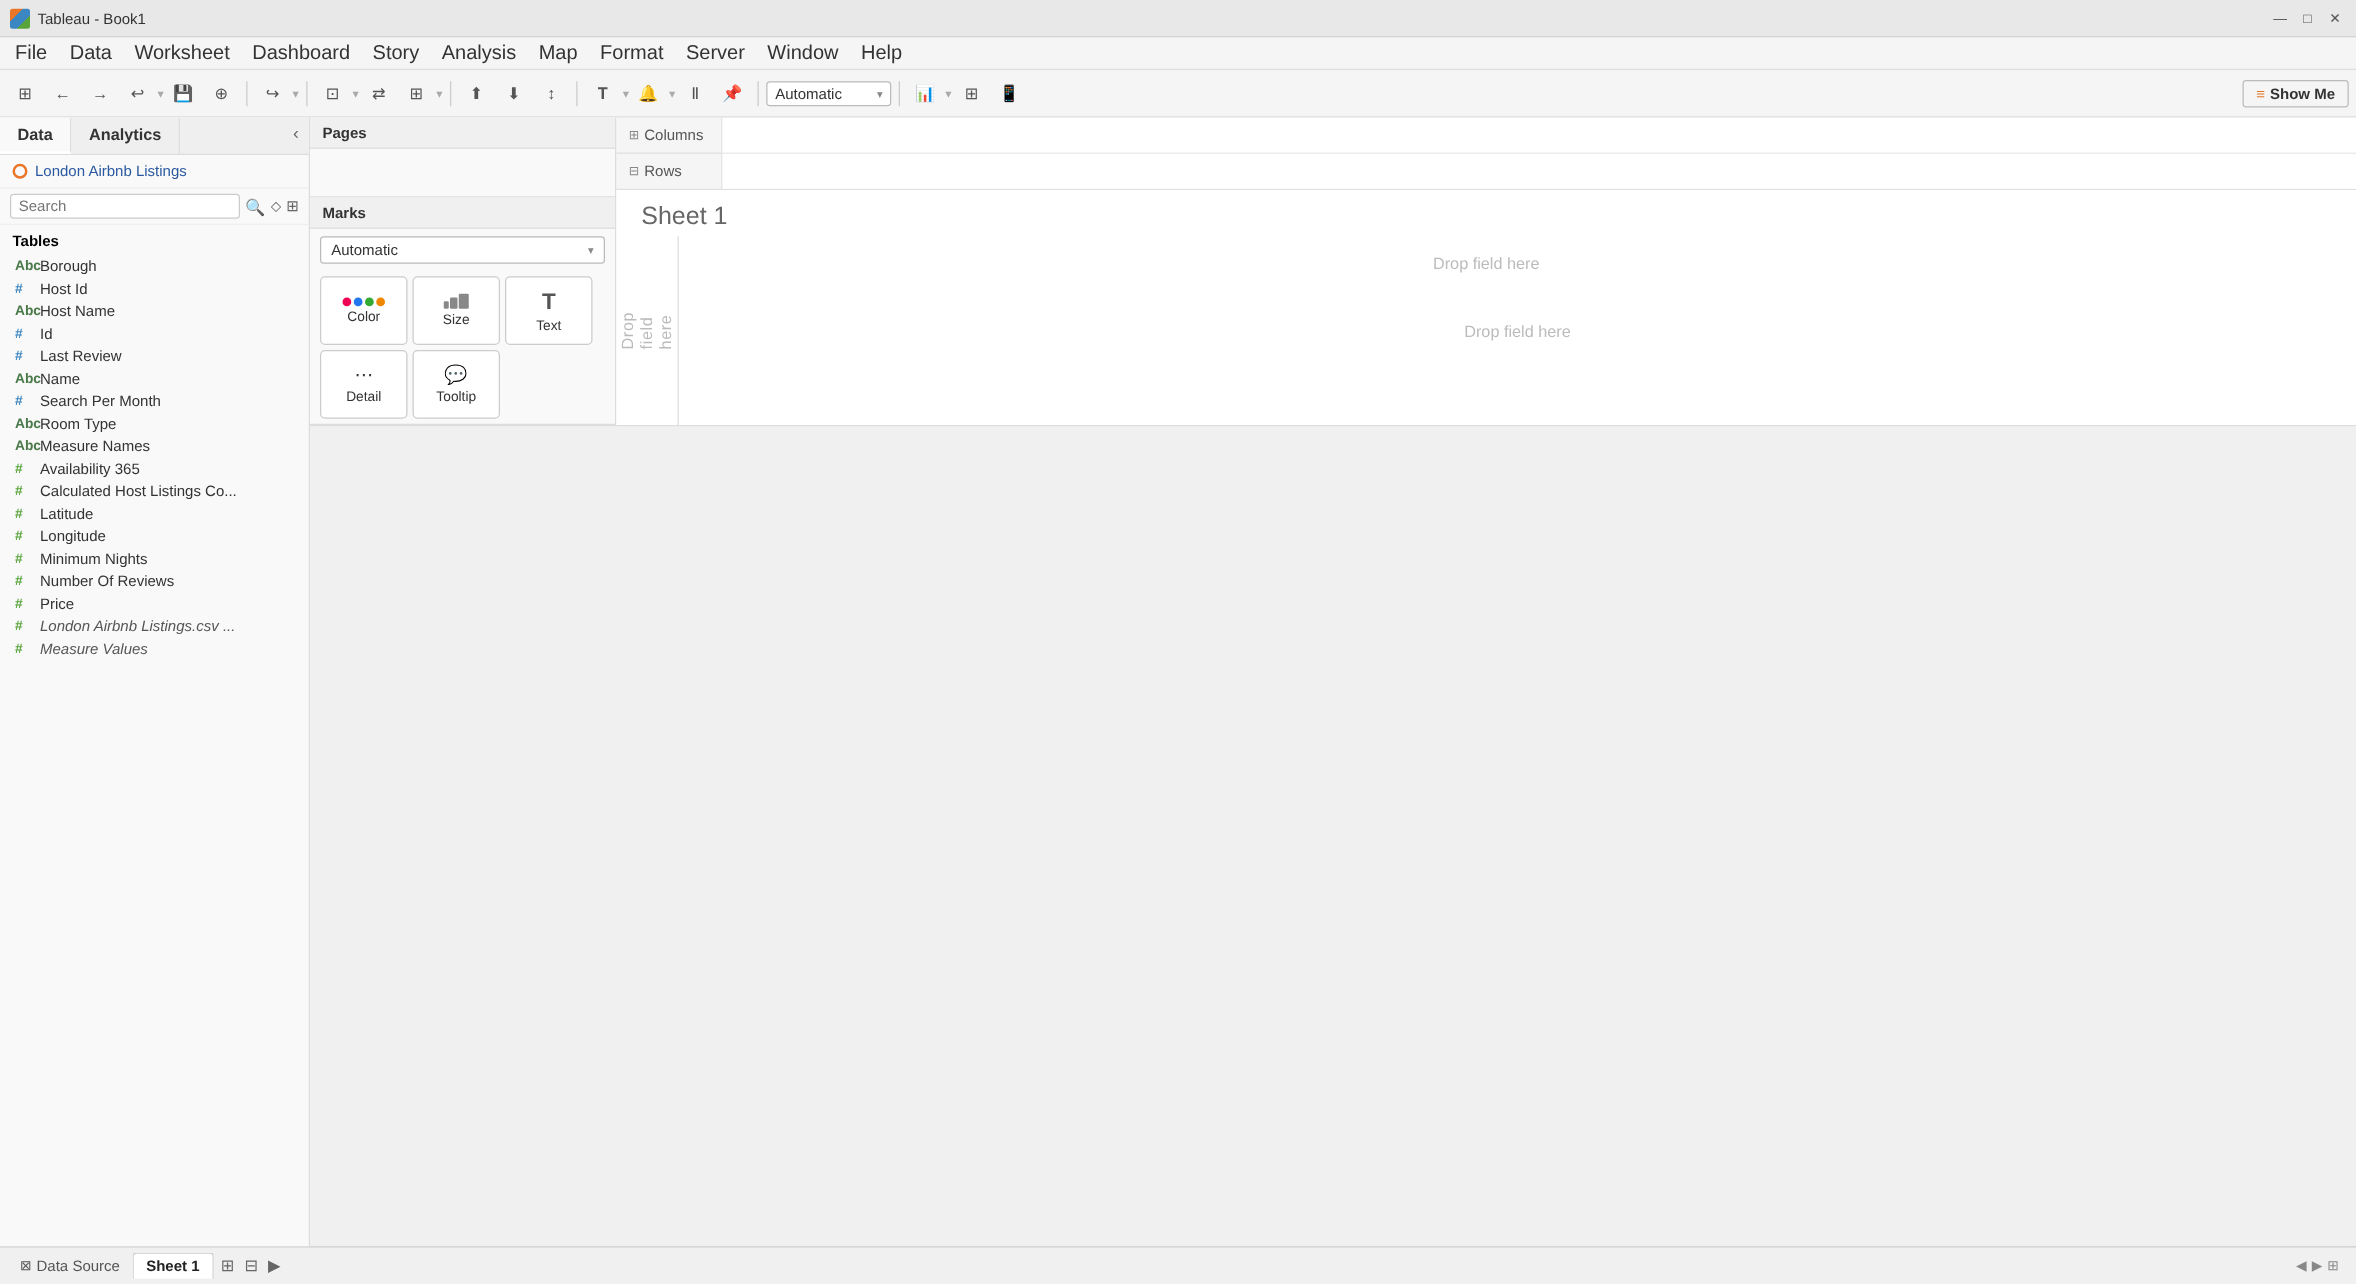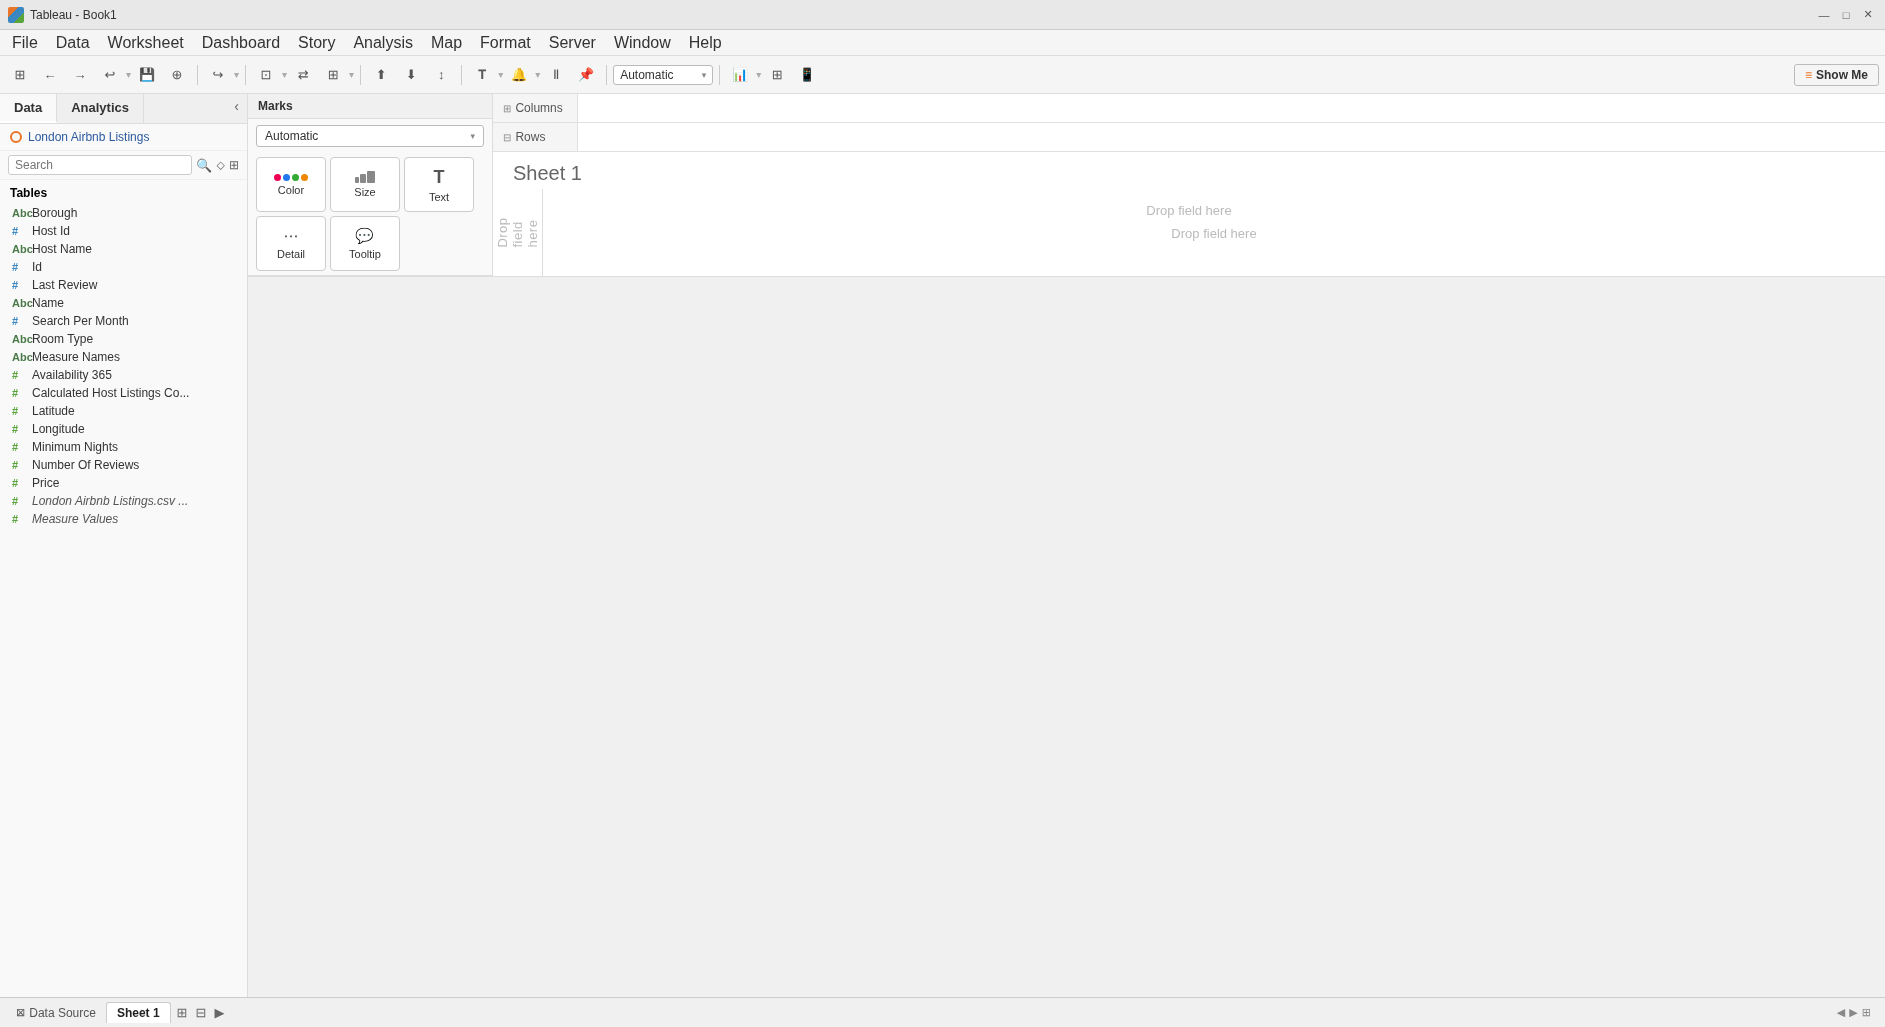--- a/index.html
+++ b/index.html
@@ -574,20 +574,24 @@
       </div>
     </div>
   </div>
 
   <div style="display:flex; flex:1; flex-direction:column; overflow:hidden;">
 
     <div class="shelf-area">
       <div style="display:flex;">
 
         <div class="right-shelf">
+          <div class="panel-section">
+            <div class="panel-section-header">Pages</div>
+            <div class="panel-section-body" style="min-height:38px;"></div>
+          </div>
           <div class="panel-section">
             <div class="panel-section-header">Marks</div>
             <div class="marks-type-dropdown">
               <span>Automatic</span>
               <span style="margin-left:auto;font-size:9px;color:#888">▾</span>
             </div>
             <div class="marks-buttons">
               <div class="mark-btn">
                 <div class="mark-icon">
                   <div class="color-dots">

